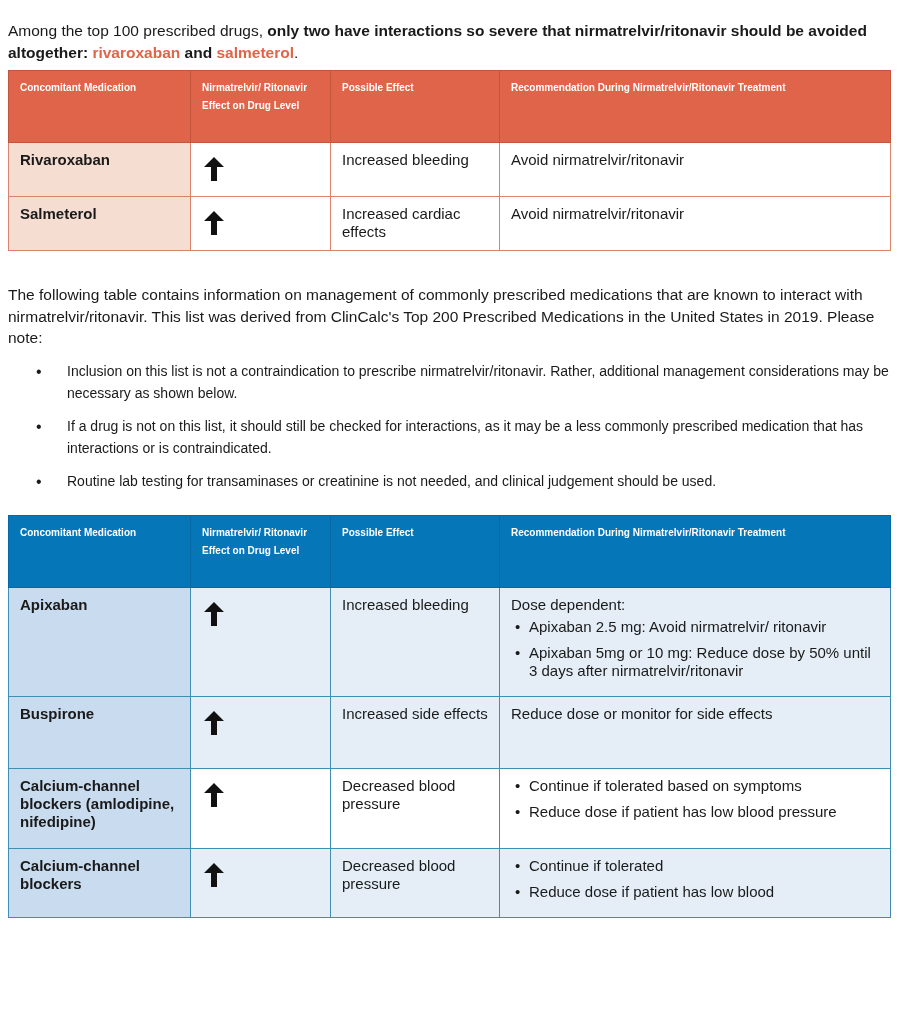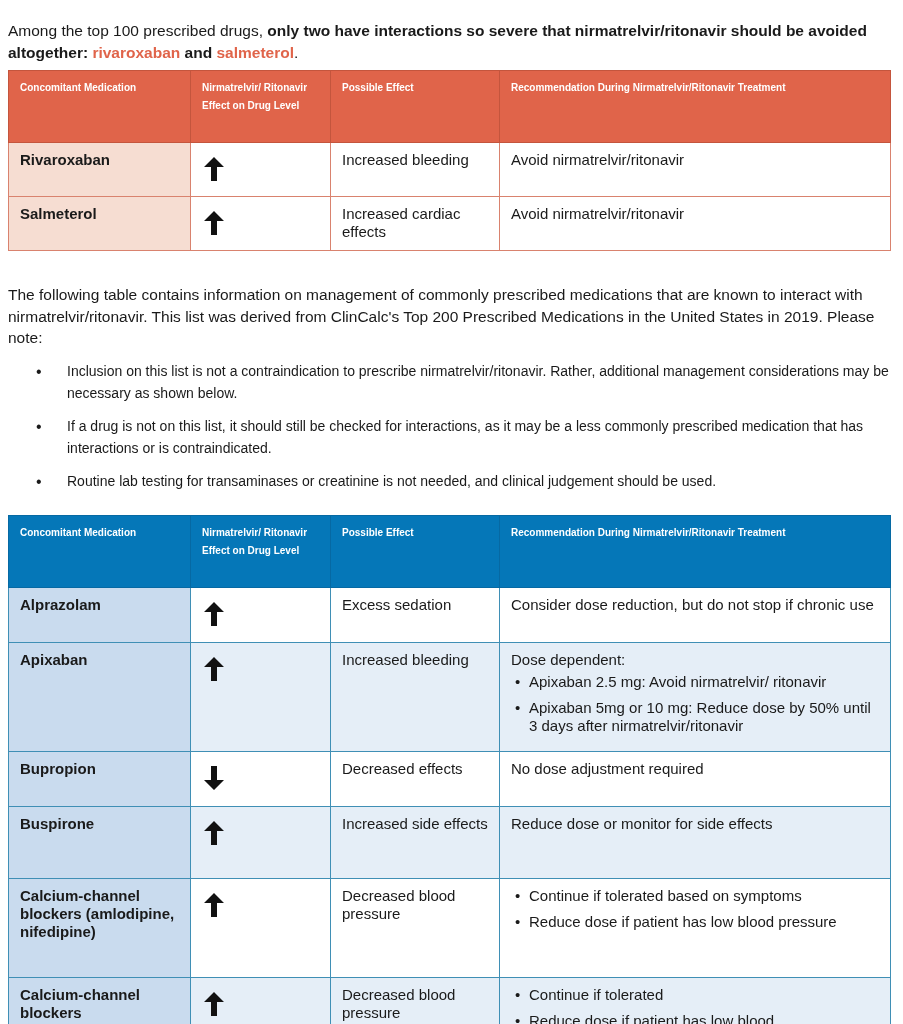--- a/index.html
+++ b/index.html
@@ -95,59 +95,43 @@
     </colgroup>
   <thead>
     <tr>
       <th>Concomitant Medication</th>
       <th>Nirmatrelvir/ Ritonavir Effect on Drug Level</th>
       <th>Possible Effect</th>
       <th>Recommendation During Nirmatrelvir/Ritonavir Treatment</th>
     </tr>
   </thead>
   <tbody>
-    <tr style="height:55px">
-      <td class="med">Alprazolam</td>
-      <td><span class="arrow"><svg width="20" height="24" viewBox="0 0 20 24">
-              <polygon points="10,0 20,10 13,10 13,24 7,24 7,10 0,10" fill="#111"></polygon>
-            </svg></span></td>
-      <td>Excess sedation</td>
-      <td>Consider dose reduction, but do not stop if chronic use</td>
-    </tr>
     <tr class="alt" style="height:94px">
       <td class="med">Apixaban</td>
       <td><span class="arrow"><svg width="20" height="24" viewBox="0 0 20 24">
               <polygon points="10,0 20,10 13,10 13,24 7,24 7,10 0,10" fill="#111"></polygon>
             </svg></span></td>
       <td>Increased bleeding</td>
       <td>
         <div>Dose dependent:</div>
         <ul class="cell-list">
           <li>Apixaban 2.5 mg: Avoid nirmatrelvir/ ritonavir</li>
           <li>Apixaban 5mg or 10 mg: Reduce dose by 50% until 3 days after nirmatrelvir/ritonavir</li>
         </ul>
       </td>
     </tr>
-    <tr style="height:55px">
-      <td class="med">Bupropion</td>
-      <td><span class="arrow"><svg width="20" height="24" viewBox="0 0 20 24">
-              <polygon points="7,0 13,0 13,14 20,14 10,24 0,14 7,14" fill="#111"></polygon>
-            </svg></span></td>
-      <td>Decreased effects</td>
-      <td>No dose adjustment required</td>
-    </tr>
     <tr class="alt" style="height:72px">
       <td class="med">Buspirone</td>
       <td><span class="arrow"><svg width="20" height="24" viewBox="0 0 20 24">
               <polygon points="10,0 20,10 13,10 13,24 7,24 7,10 0,10" fill="#111"></polygon>
             </svg></span></td>
       <td>Increased side effects</td>
       <td>Reduce dose or monitor for side effects</td>
     </tr>
-    <tr style="height:99px">
+    <tr style="height:80px">
       <td class="med">Calcium-channel blockers (amlodipine, nifedipine)</td>
       <td><span class="arrow"><svg width="20" height="24" viewBox="0 0 20 24">
               <polygon points="10,0 20,10 13,10 13,24 7,24 7,10 0,10" fill="#111"></polygon>
             </svg></span></td>
       <td>Decreased blood pressure</td>
       <td>
         <ul class="cell-list flush">
           <li>Continue if tolerated based on symptoms</li>
           <li>Reduce dose if patient has low blood pressure</li>
         </ul>

